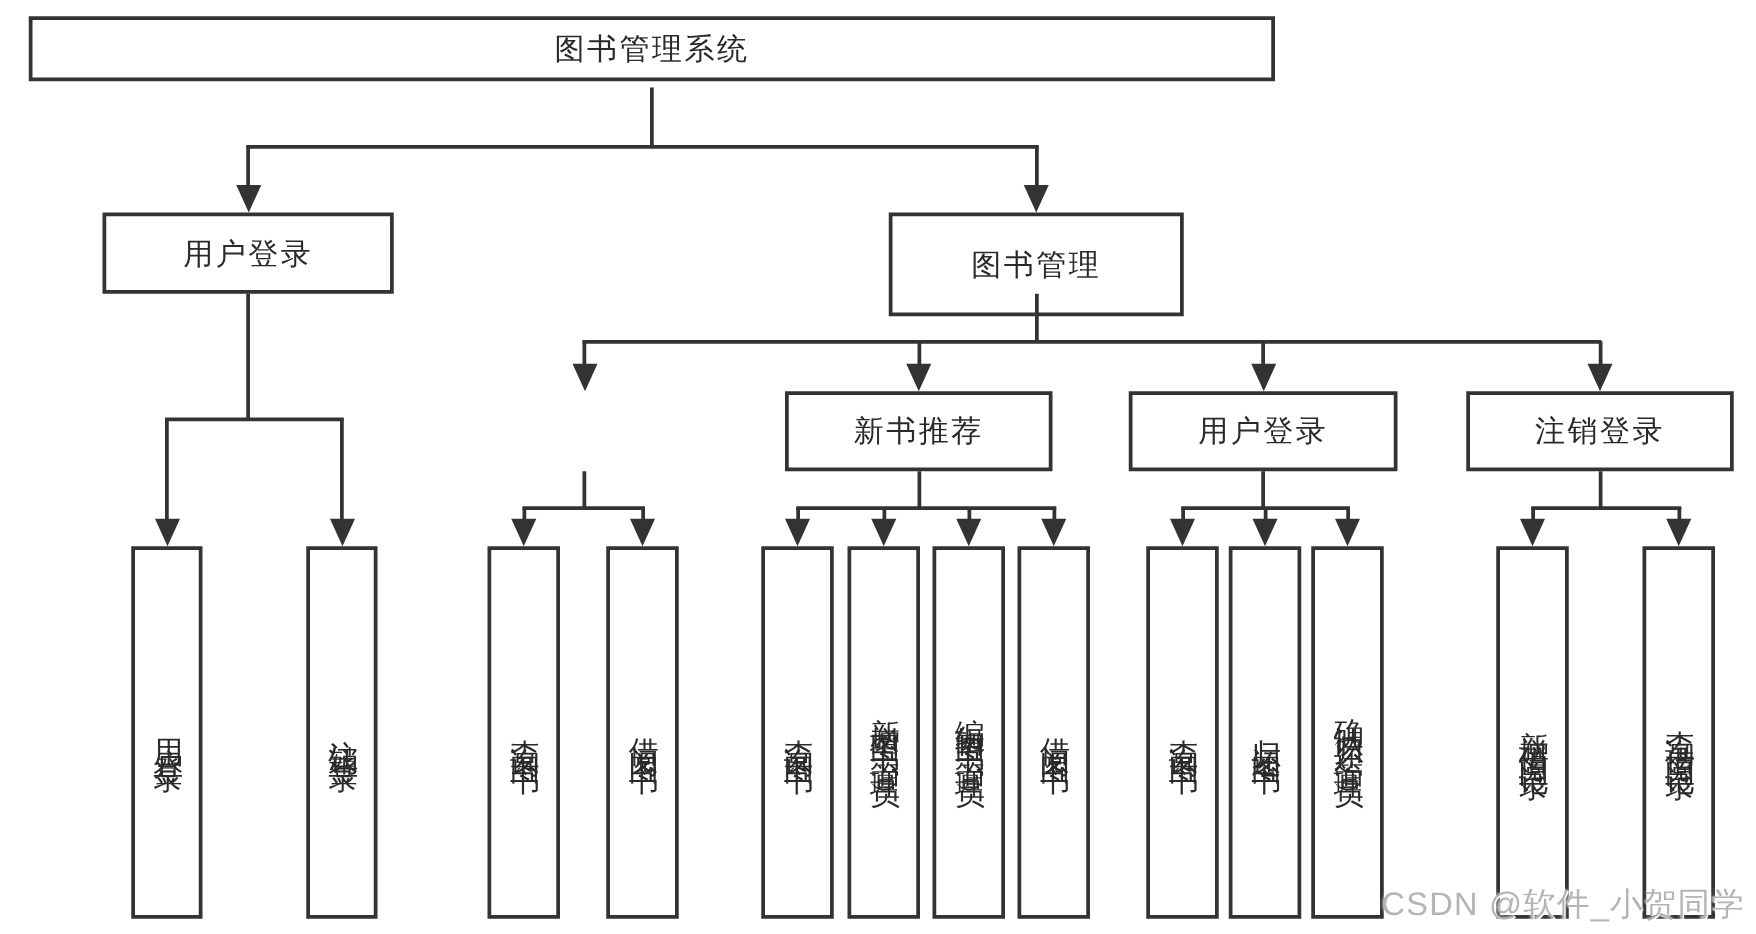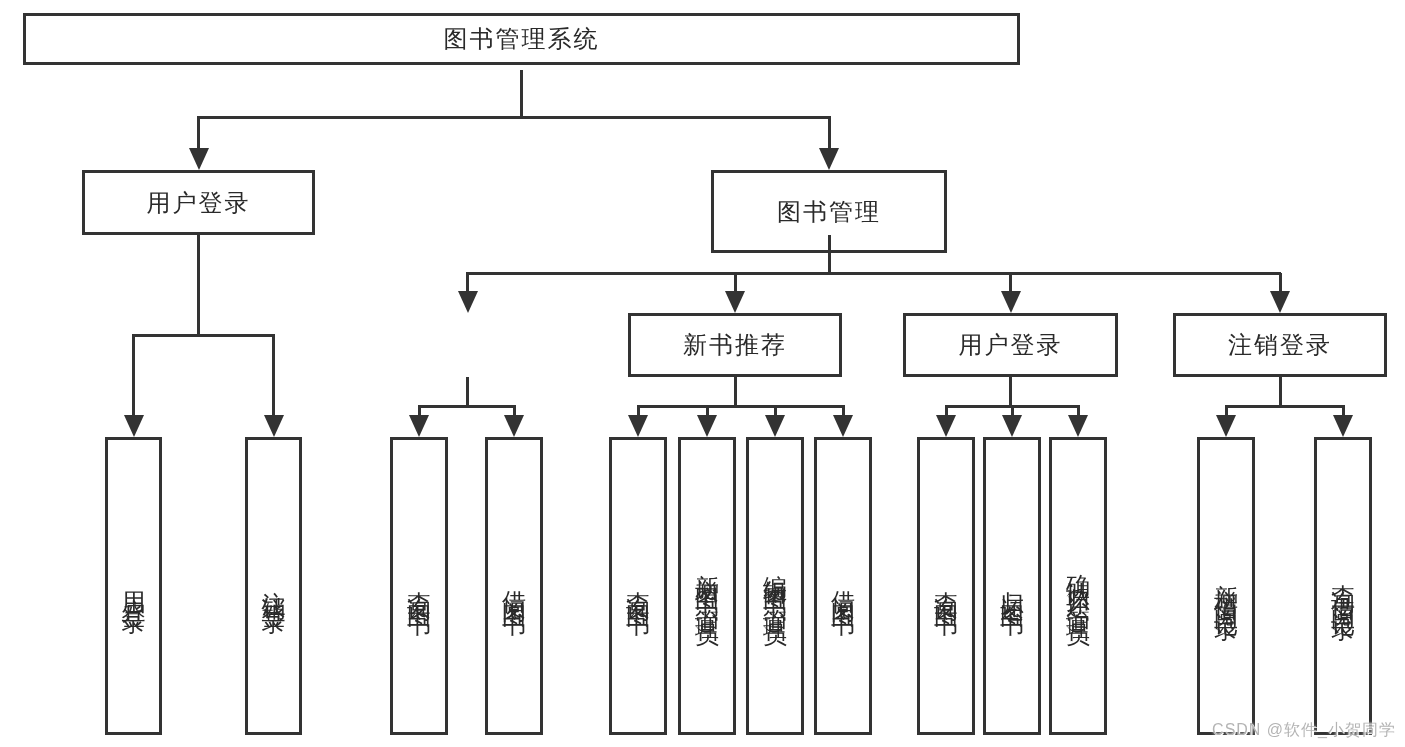--- a/index.html
+++ b/index.html
@@ -53,21 +53,21 @@
     position: absolute;
     width: 0; height: 0;
     border-left: 10px solid transparent;
     border-right: 10px solid transparent;
     border-top: 22px solid #333333;
   }
   .watermark {
     position: absolute;
     right: 9px;
     bottom: 6px;
-    font-size: 16px;
+    font-size: 26px;
     color: #b4b4b4;
     letter-spacing: 1px;
     text-shadow: 0 0 3px #ffffff, 1px 1px 0 #ffffff;
     z-index: 5;
     white-space: nowrap;
   }
 </style>
 </head>
 <body>
 

